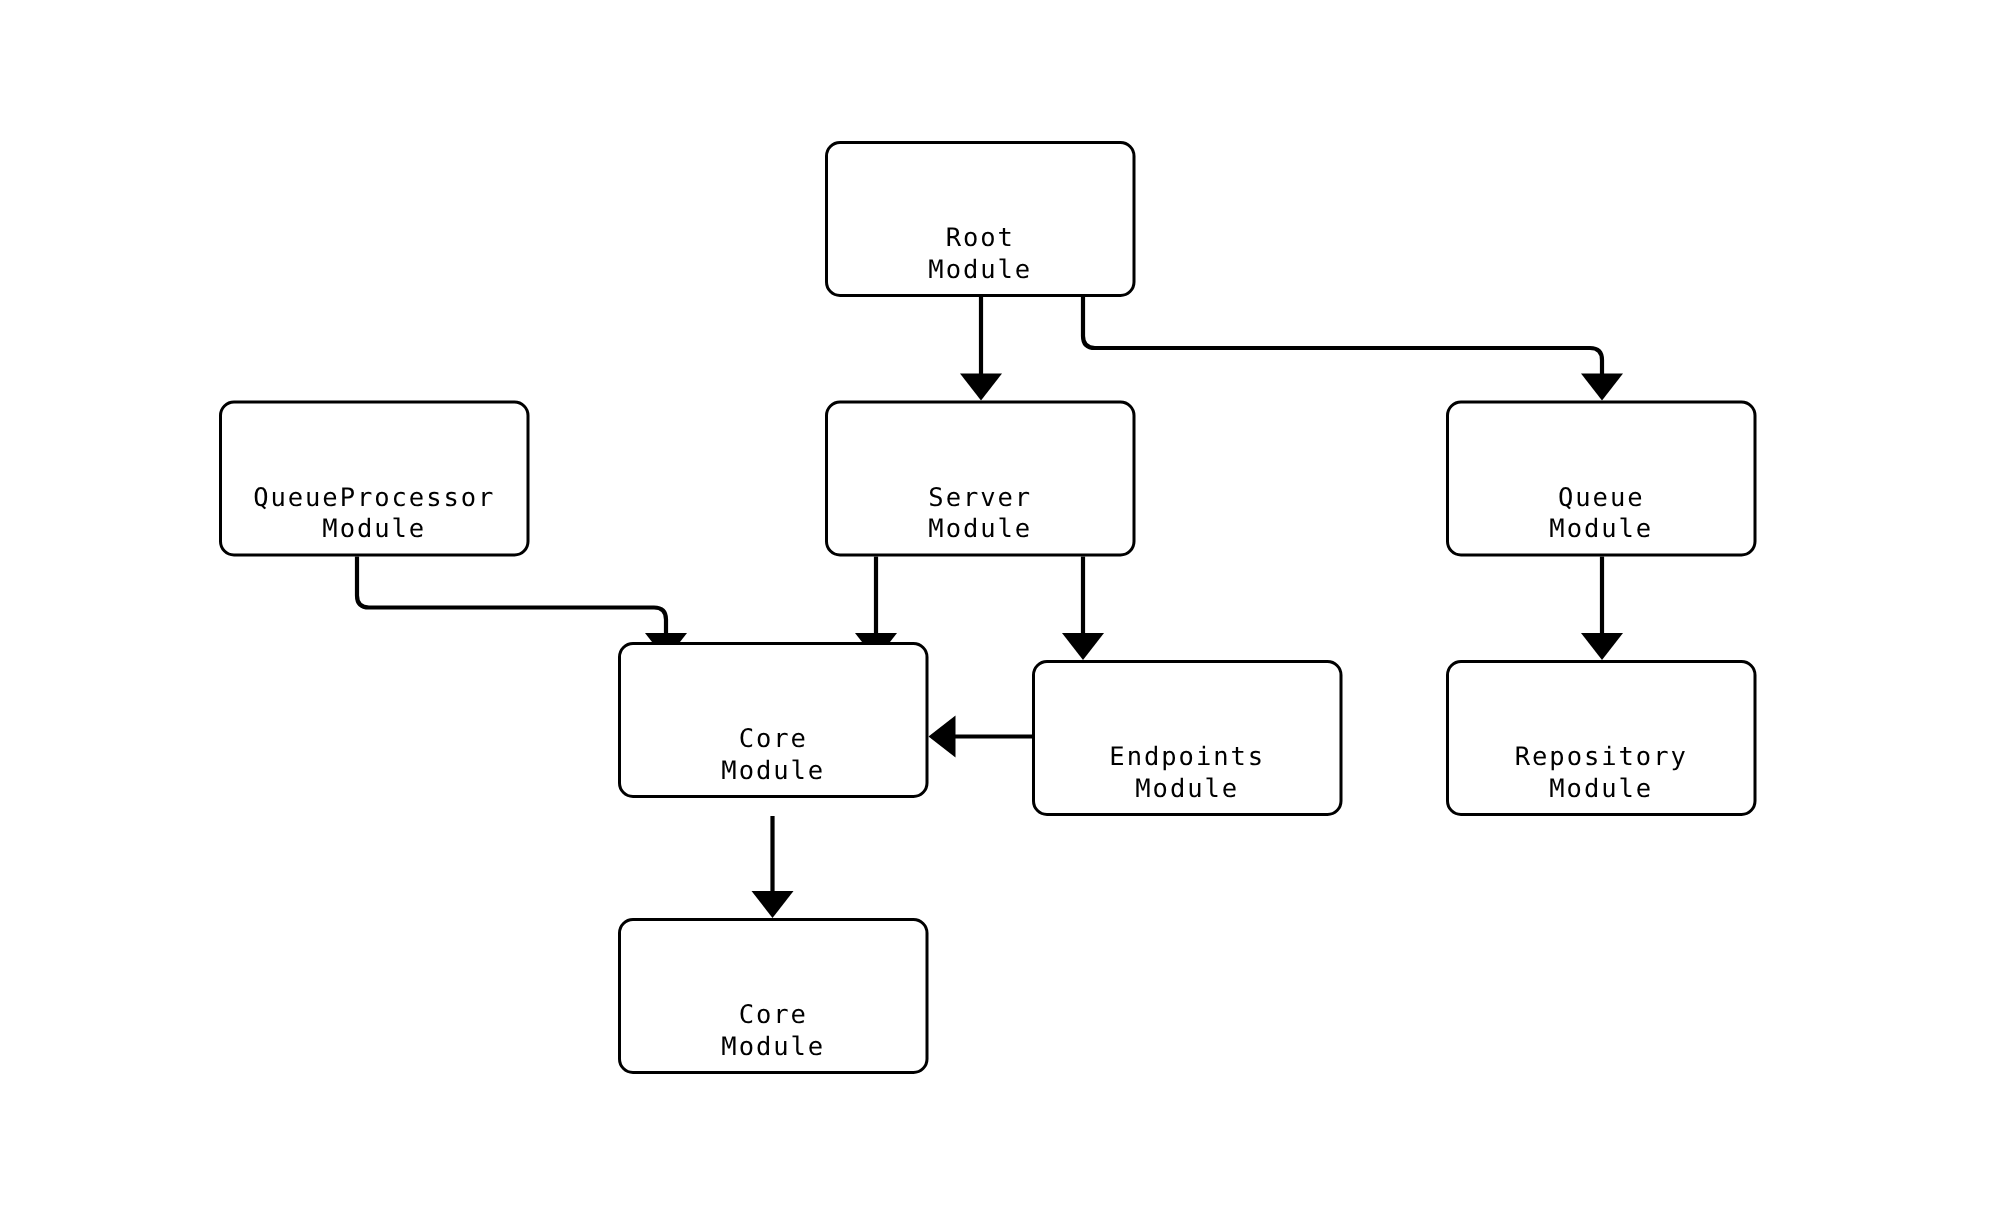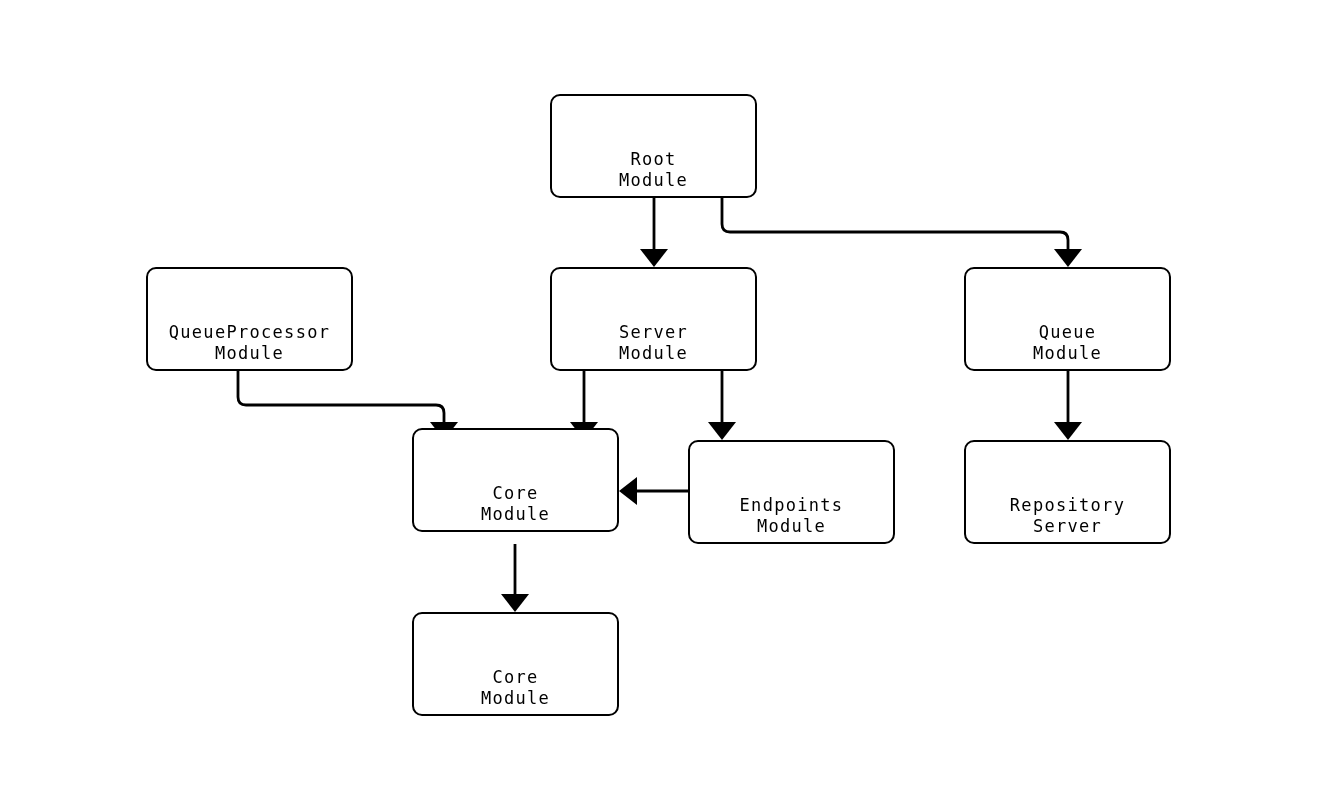--- a/index.html
+++ b/index.html
@@ -129,21 +129,21 @@
 Module</span>
   </div>
 
   <div class="node n-endpoints">
     <span class="node-label">Endpoints
 Module</span>
   </div>
 
   <div class="node n-repository">
     <span class="node-label">Repository
-Server</span>
+Module</span>
   </div>
 
   <div class="node n-queue">
     <span class="node-label">Core
 Module</span>
   </div>
 
 </div>
 
 </body></html>

